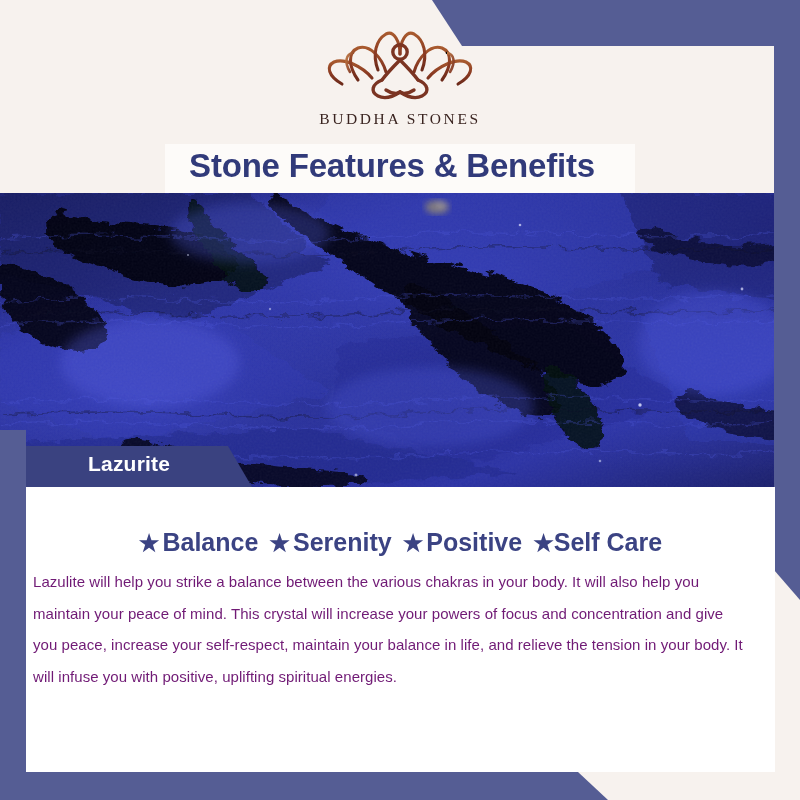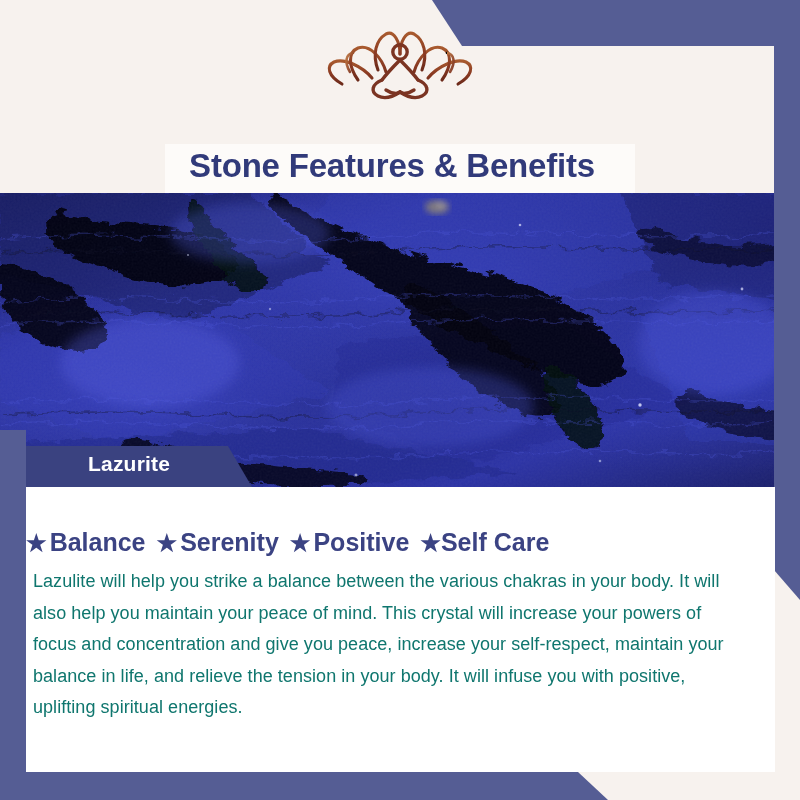--- a/index.html
+++ b/index.html
@@ -154,42 +154,43 @@
     width: 749px;
     height: 10px;
     background: #f7f2ee;
   }
 
   .benefits {
     position: absolute;
     left: 26px;
     top: 528px;
     width: 749px;
+    text-align: center;
     white-space: nowrap;
     font-family: "Liberation Sans Narrow", "Liberation Sans", sans-serif;
     font-size: 25px;
     font-weight: bold;
     color: #3b4383;
   }
   .benefits .bstar {
     font-size: 23px;
     color: #3b4383;
   }
   .benefits .blabel { margin-left: 3px; }
   .benefits .bgap { display: inline-block; width: 11px; }
 
   .body-copy {
     position: absolute;
     left: 33px;
     top: 566px;
     width: 716px;
     font-family: "Liberation Sans Narrow", "Liberation Sans", sans-serif;
-    font-size: 18px;
+    font-size: 15px;
     line-height: 31.5px;
-    color: #0f766e;
+    color: #701a75;
     text-align: left;
     letter-spacing: 0.05px;
   }
 </style>
 </head>
 <body>
 
 <div id="poster">
 
   <div class="photo">
@@ -335,20 +336,21 @@
         <g fill="none" stroke="#7b3422" stroke-width="3.4" stroke-linecap="round">
           <circle cx="80" cy="30" r="7.2" fill="none"></circle>
           <path d="M80,38 C74,44 68,50 62,58"></path>
           <path d="M80,38 C86,44 92,50 98,58"></path>
           <path d="M62,58 C52,62 50,70 58,74 C66,78 74,74 80,70"></path>
           <path d="M98,58 C108,62 110,70 102,74 C94,78 86,74 80,70"></path>
           <path d="M66,68 C72,72 78,72 80,70"></path>
           <path d="M94,68 C88,72 82,72 80,70"></path>
         </g>
       </svg>
+      <span class="logo-text">BUDDHA STONES</span>
     </div>
   </div>
 
   <div class="title-panel"></div>
   <div class="title-text">Stone Features &amp; Benefits</div>
 
   <div class="name-banner"></div>
   <div class="name-text">Lazurite</div>
 
   <div class="frame-top-right"></div>

